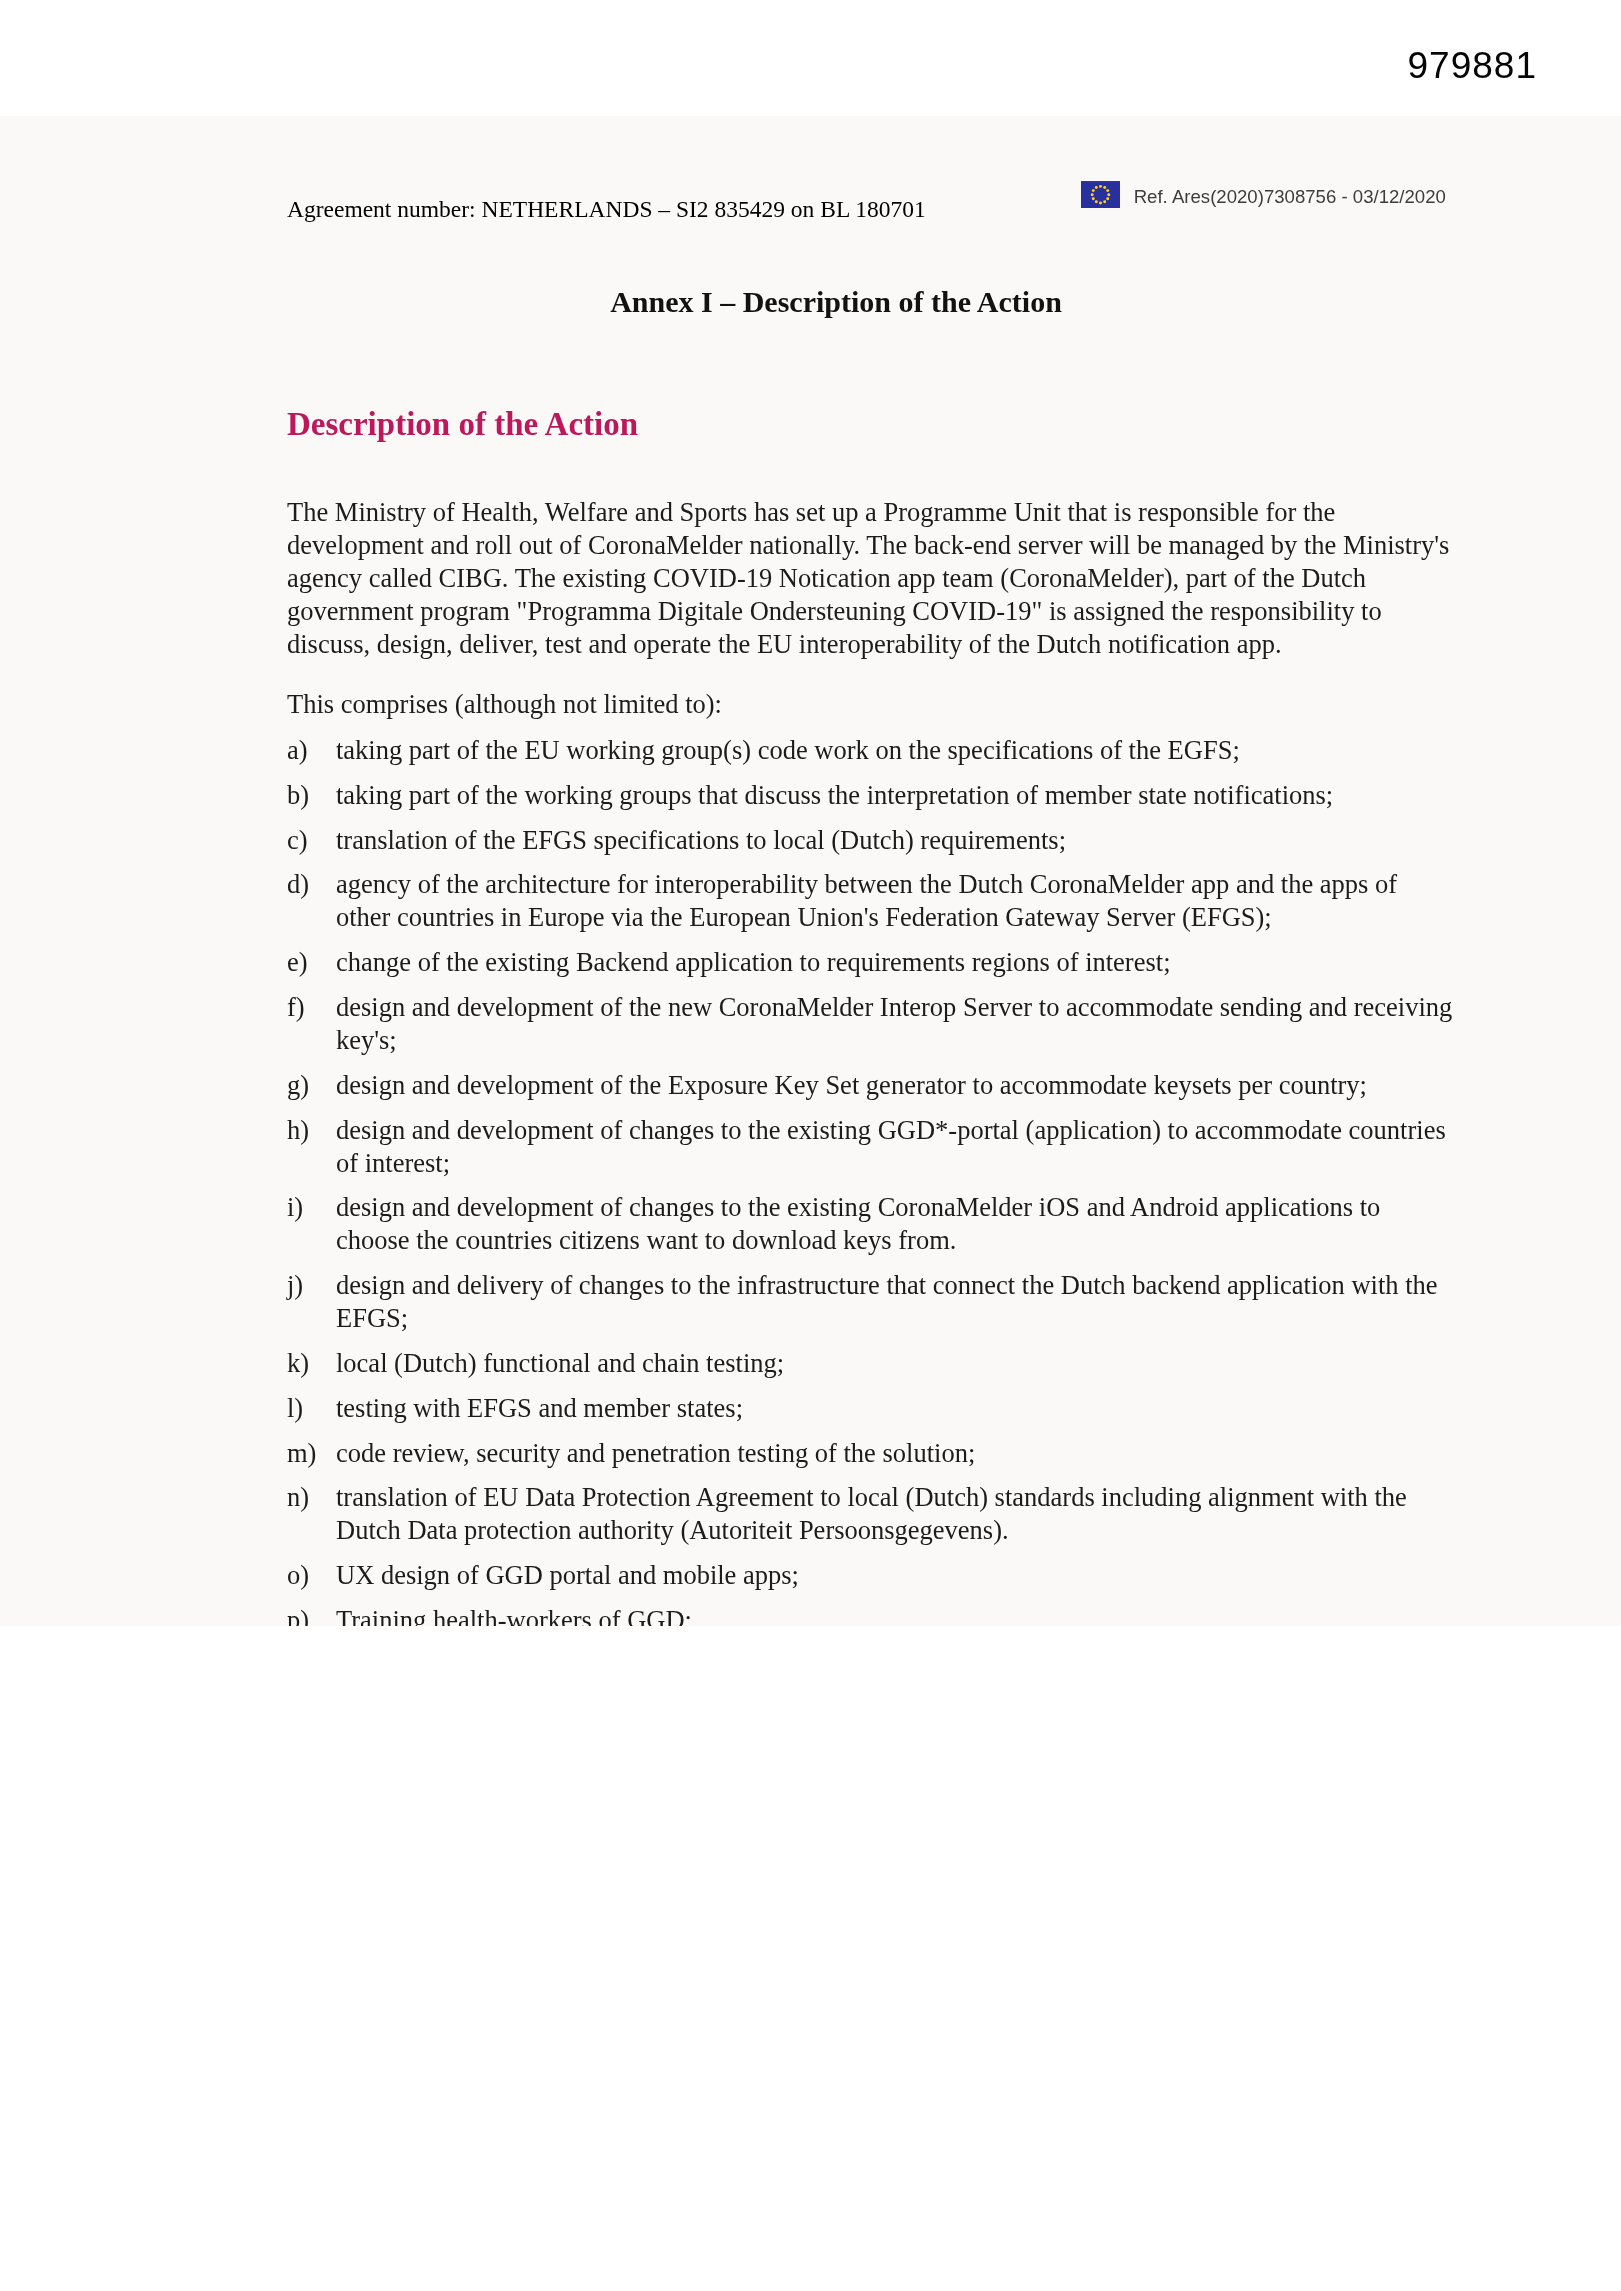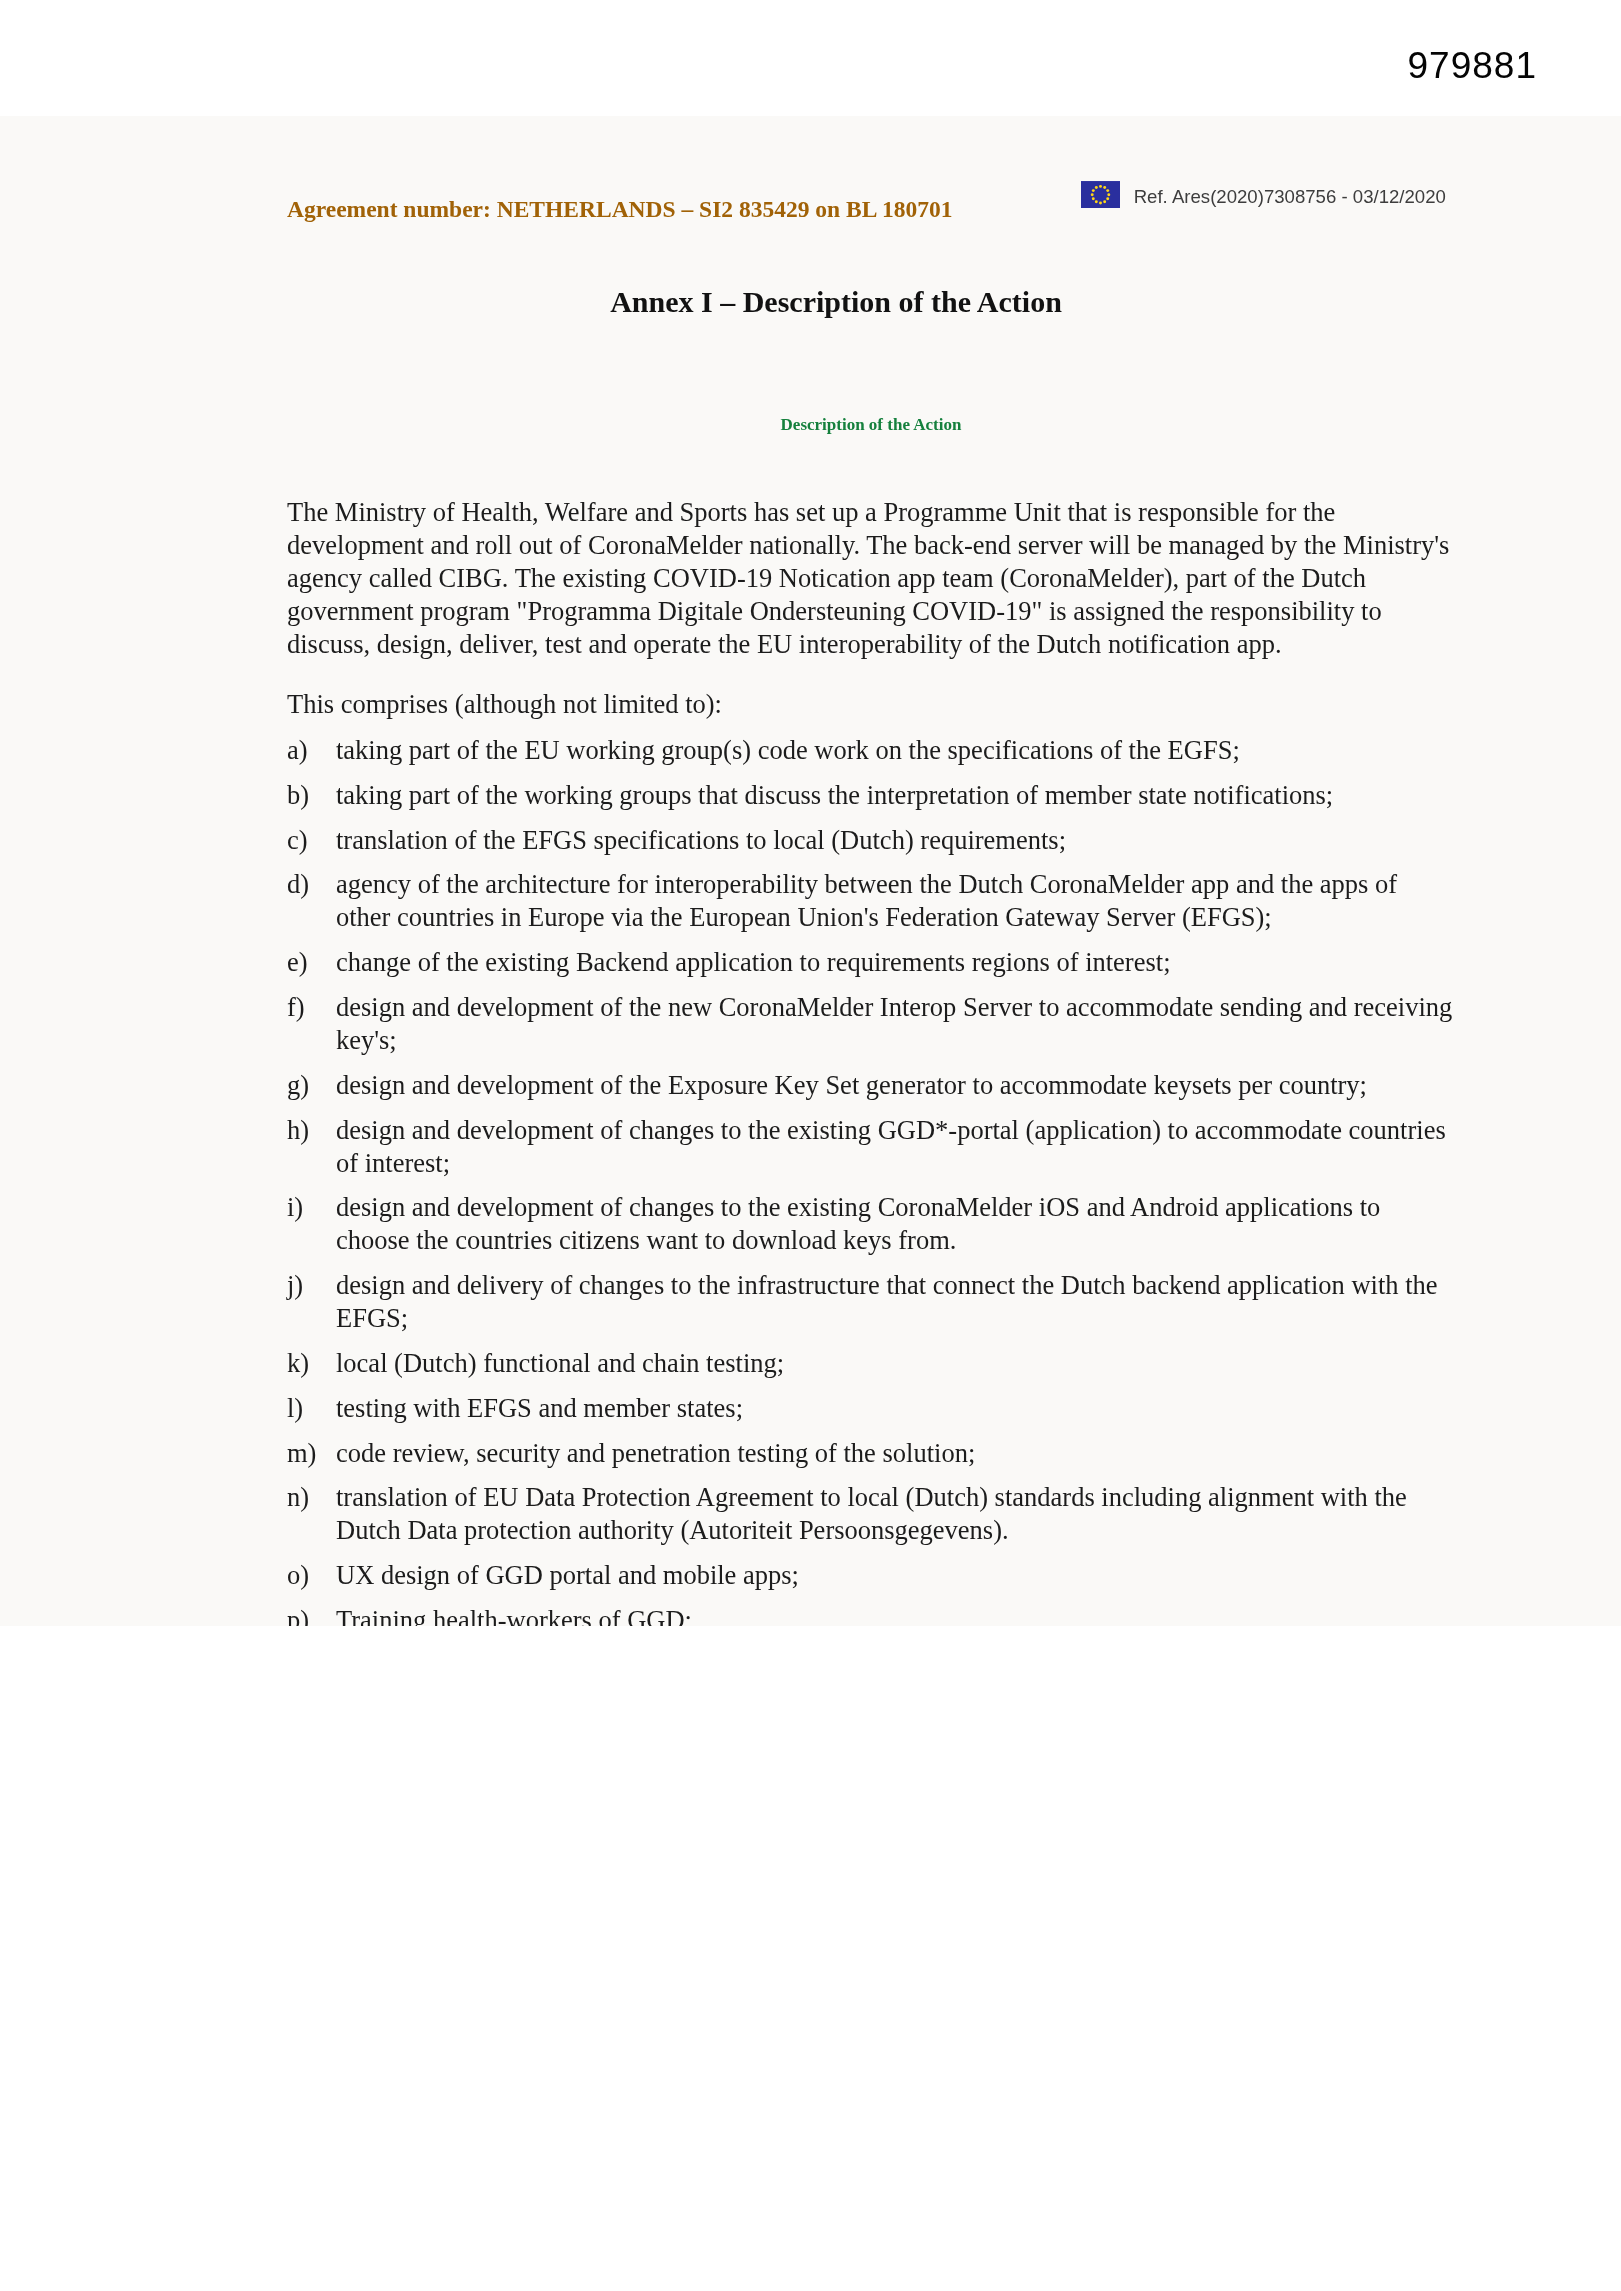--- a/index.html
+++ b/index.html
@@ -24,23 +24,22 @@
   .scan-area {
     position: absolute;
     left: 0; right: 0; top: 116px; bottom: 0;
     background: #faf9f7;
   }
   .agreement {
     position: absolute;
     left: 287px;
     top: 80px;
     font-size: 23.5px;
-    color: #a16207;
+    color: #000000;
     white-space: nowrap;
-    font-weight: bold;
   }
   .ref-stamp {
     position: absolute;
     left: 1081px;
     top: 65px;
     display: flex;
     align-items: flex-end;
     gap: 13.7px;
   }
   .eu-flag { display: block; width: 39px; height: 27.4px; }
@@ -64,24 +63,23 @@
   .content {
     position: absolute;
     left: 287px;
     top: 292px;
     width: 1168px;
     font-size: 26.5px;
     line-height: 33px;
   }
   .section-heading {
     margin: 0 0 55px 0;
-    font-size: 17px;
+    font-size: 33px;
     font-weight: bold;
-    color: #15803d;
-    text-align: center;
+    color: #be185d;
   }
   .intro { margin: 0 0 27.4px 0; }
   .list-intro { margin: 0 0 12.7px 0; }
   .action-list { margin: 0; }
   .li { display: flex; margin-bottom: 11.8px; }
   .li-label { flex: 0 0 49px; }
   .li-text { flex: 1; }
   .footnote { margin: 57px 0 0 0; }
 </style>
 </head>

